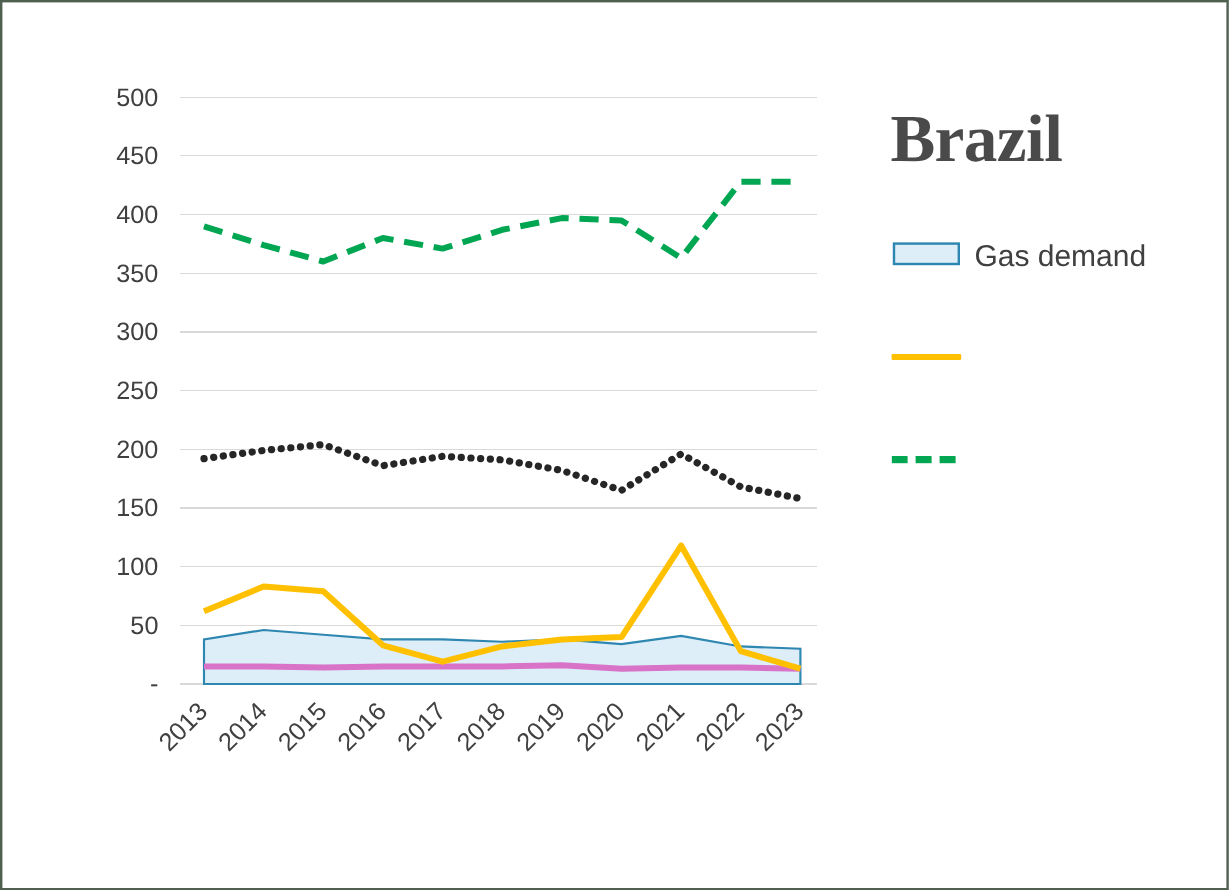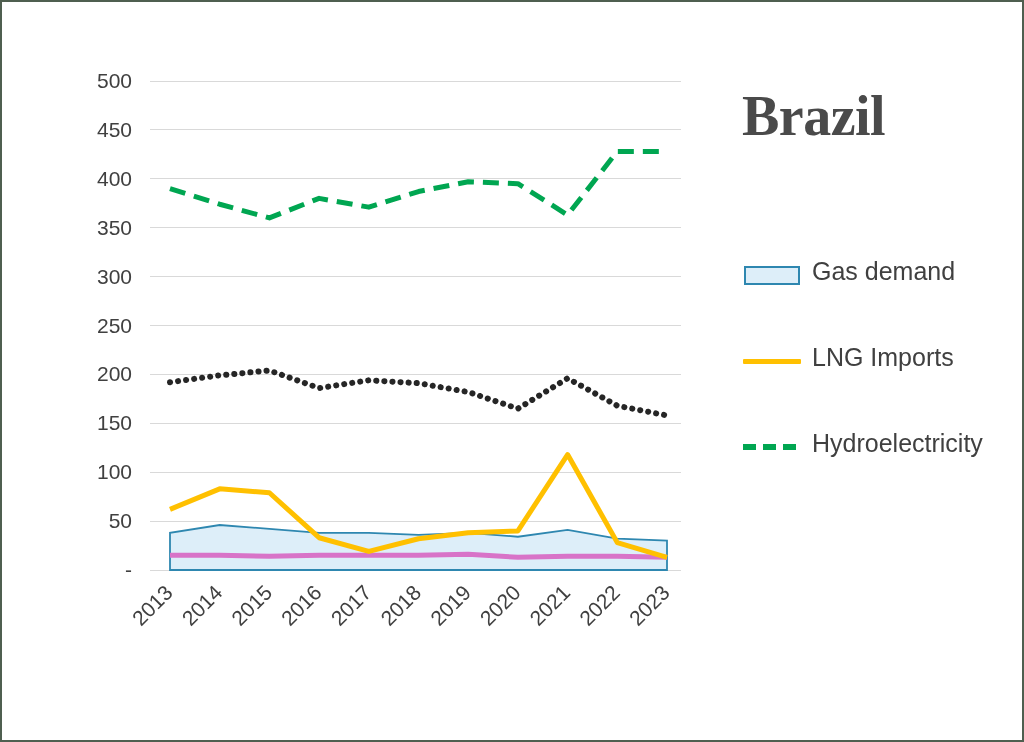--- a/index.html
+++ b/index.html
@@ -60,21 +60,21 @@
     top: 86px;
     font-family: Liberation Serif, serif;
     font-size: 56px;
     font-weight: bold;
     color: #4a4a4a;
     letter-spacing: -0.5px;
     line-height: 1;
   }
   .legend-row {
     display: flex;
-    align-items: flex-end;
+    align-items: flex-start;
     height: 86px;
   }
   .legend-key {
     width: 60px;
     min-width: 60px;
     height: 22px;
     margin-right: 10px;
     display: flex;
     align-items: center;
     justify-content: center;
@@ -173,24 +173,22 @@
       <div class="legend-row">
         <span class="legend-key">
             <span class="key-area" style="background: rgb(221, 238, 249); border-color: rgb(46, 135, 176);"></span>
           </span>
         <span class="legend-text">Gas demand</span>
       </div>
       <div class="legend-row">
         <span class="legend-key">
             <span class="key-line" id="key-lng" style="background: rgb(255, 192, 0);"></span>
           </span>
-        <span class="legend-text">LNG Imports</span>
       </div>
       <div class="legend-row">
         <span class="legend-key">
             <span class="key-dashed"></span>
           </span>
-        <span class="legend-text">Hydroelectricity</span>
       </div>
     </div>
 
   </div>
 </div>
 
 </body></html>

